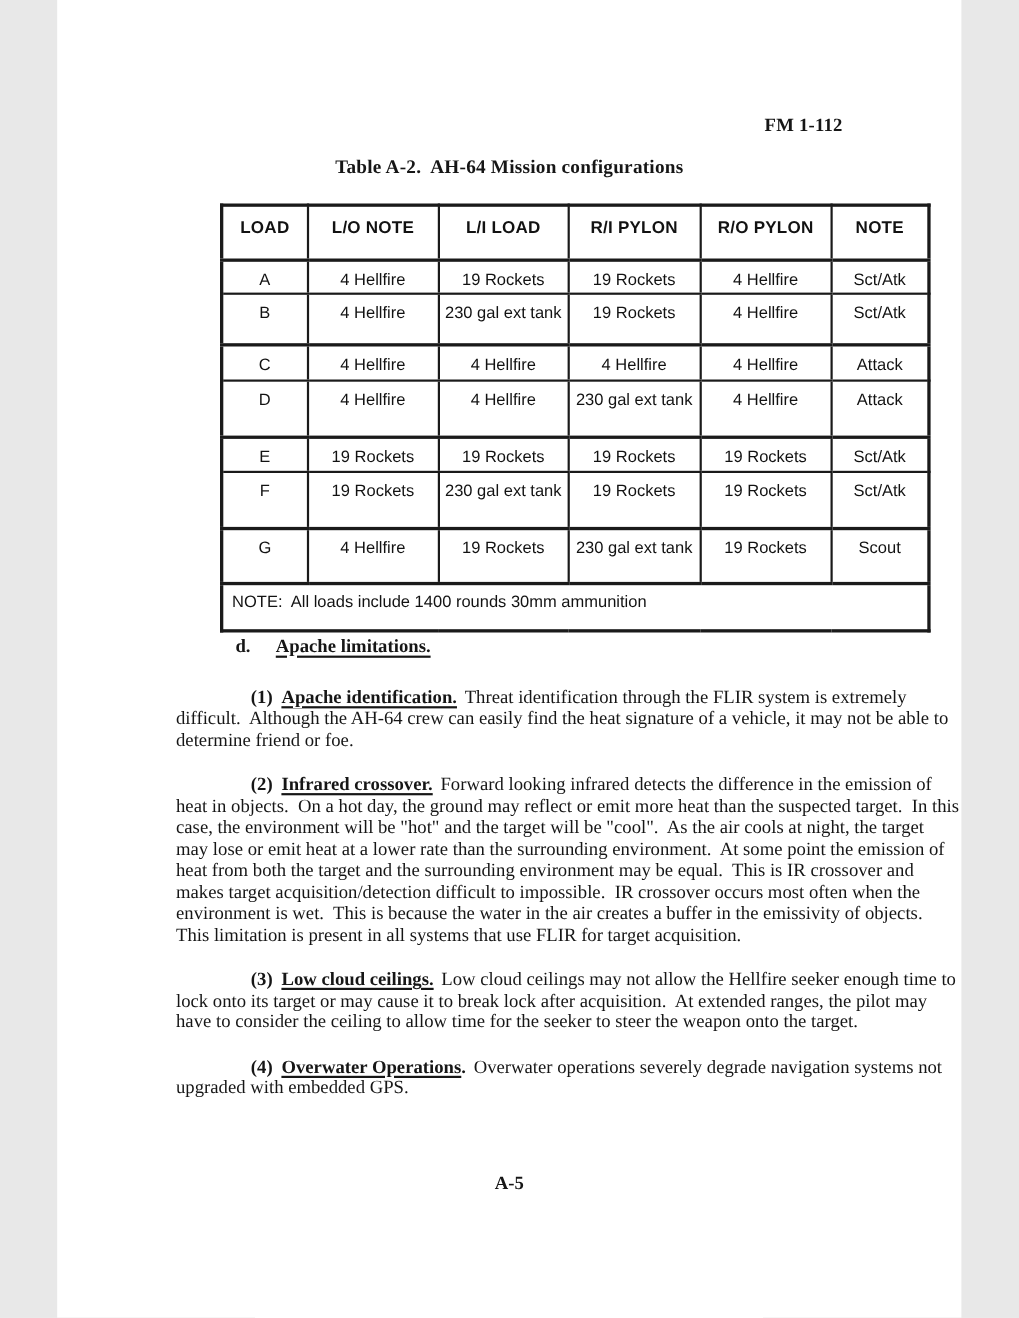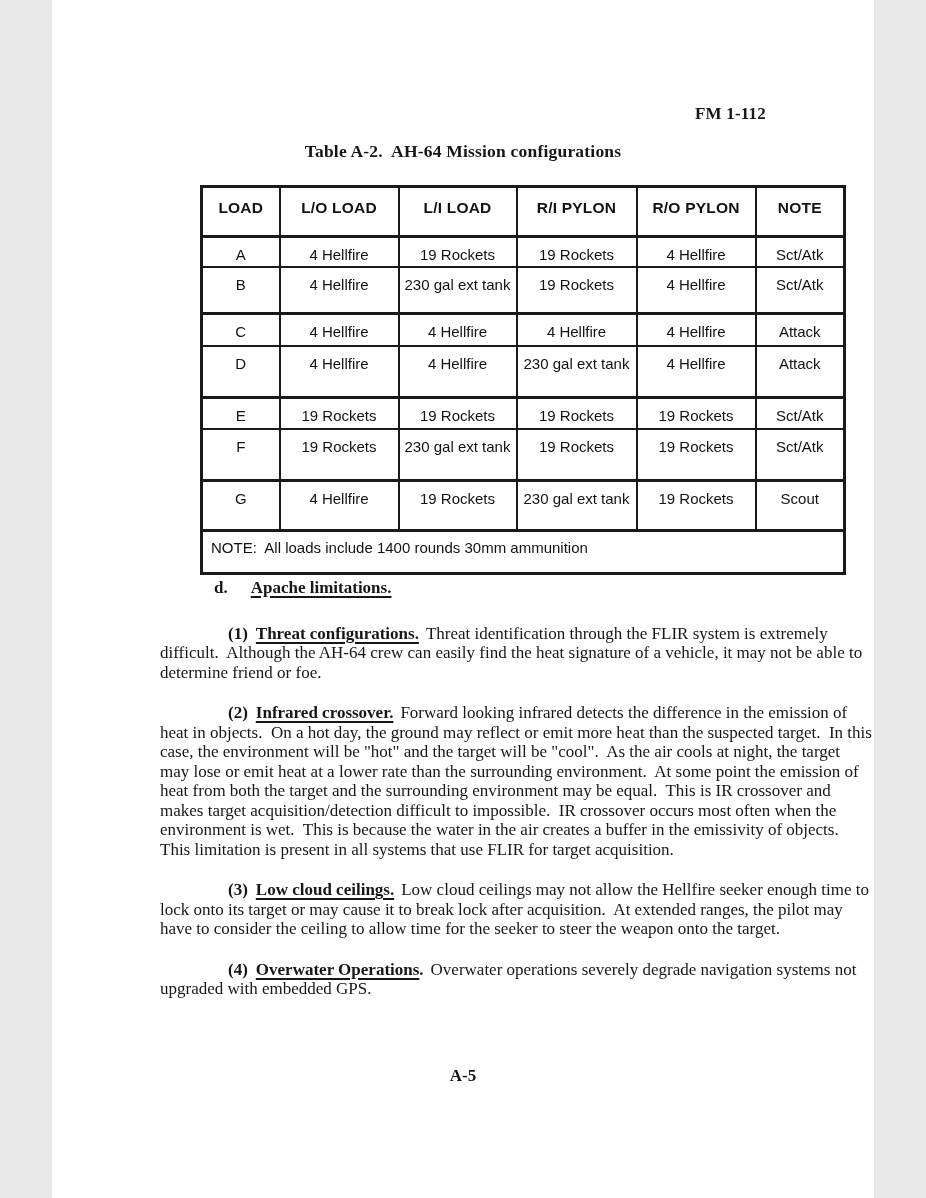--- a/index.html
+++ b/index.html
@@ -85,21 +85,21 @@
       <col style="width:78px">
         <col style="width:119px">
         <col style="width:118px">
       <col style="width:120px">
         <col style="width:119px">
         <col style="width:89px">
     </colgroup>
     <thead>
       <tr>
         <th>LOAD</th>
-        <th>L/O LOAD</th>
+        <th>L/O NOTE</th>
         <th>L/I LOAD</th>
         <th>R/I PYLON</th>
         <th>R/O PYLON</th>
         <th>NOTE</th>
       </tr>
     </thead>
     <tbody>
       <tr class="row-a">
         <td>A</td>
         <td>4 Hellfire</td>
@@ -162,21 +162,21 @@
     </tbody>
   </table>
 
   <div class="body-text">
 
     <p class="sec-head">
       <span class="sec-letter">d.</span><span class="sec-title">Apache limitations.</span>
     </p>
 
     <p class="para">
-      <span class="pnum">(1)</span><span class="phead">Threat configurations.</span><span class="psuffix"></span><span class="pbody">Threat identification through the FLIR system is extremely difficult.  Although the AH-64 crew can easily find the heat signature of a vehicle, it may not be able to determine friend or foe.</span>
+      <span class="pnum">(1)</span><span class="phead">Apache identification.</span><span class="psuffix"></span><span class="pbody">Threat identification through the FLIR system is extremely difficult.  Although the AH-64 crew can easily find the heat signature of a vehicle, it may not be able to determine friend or foe.</span>
     </p>
 
     <p class="para">
       <span class="pnum">(2)</span><span class="phead">Infrared crossover.</span><span class="psuffix"></span><span class="pbody">Forward looking infrared detects the difference in the emission of heat in objects.  On a hot day, the ground may reflect or emit more heat than the suspected target.  In this case, the environment will be "hot" and the target will be "cool".  As the air cools at night, the target may lose or emit heat at a lower rate than the surrounding environment.  At some point the emission of heat from both the target and the surrounding environment may be equal.  This is IR crossover and makes target acquisition/detection difficult to impossible.  IR crossover occurs most often when the environment is wet.  This is because the water in the air creates a buffer in the emissivity of objects.  This limitation is present in all systems that use FLIR for target acquisition.</span>
     </p>
 
     <p class="para">
       <span class="pnum">(3)</span><span class="phead">Low cloud ceilings.</span><span class="psuffix"></span><span class="pbody">Low cloud ceilings may not allow the Hellfire seeker enough time to lock onto its target or may cause it to break lock after acquisition.  At extended ranges, the pilot may have to consider the ceiling to allow time for the seeker to steer the weapon onto the target.</span>
     </p>
 

